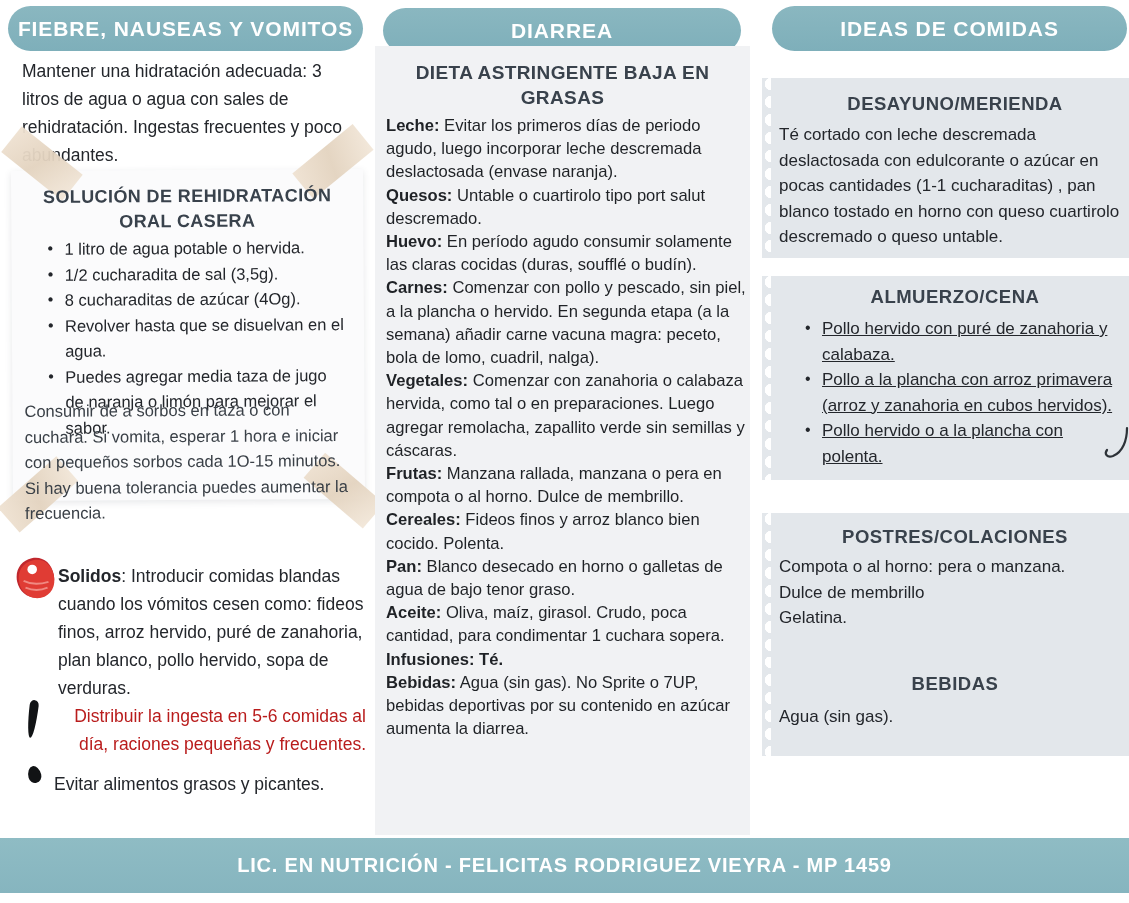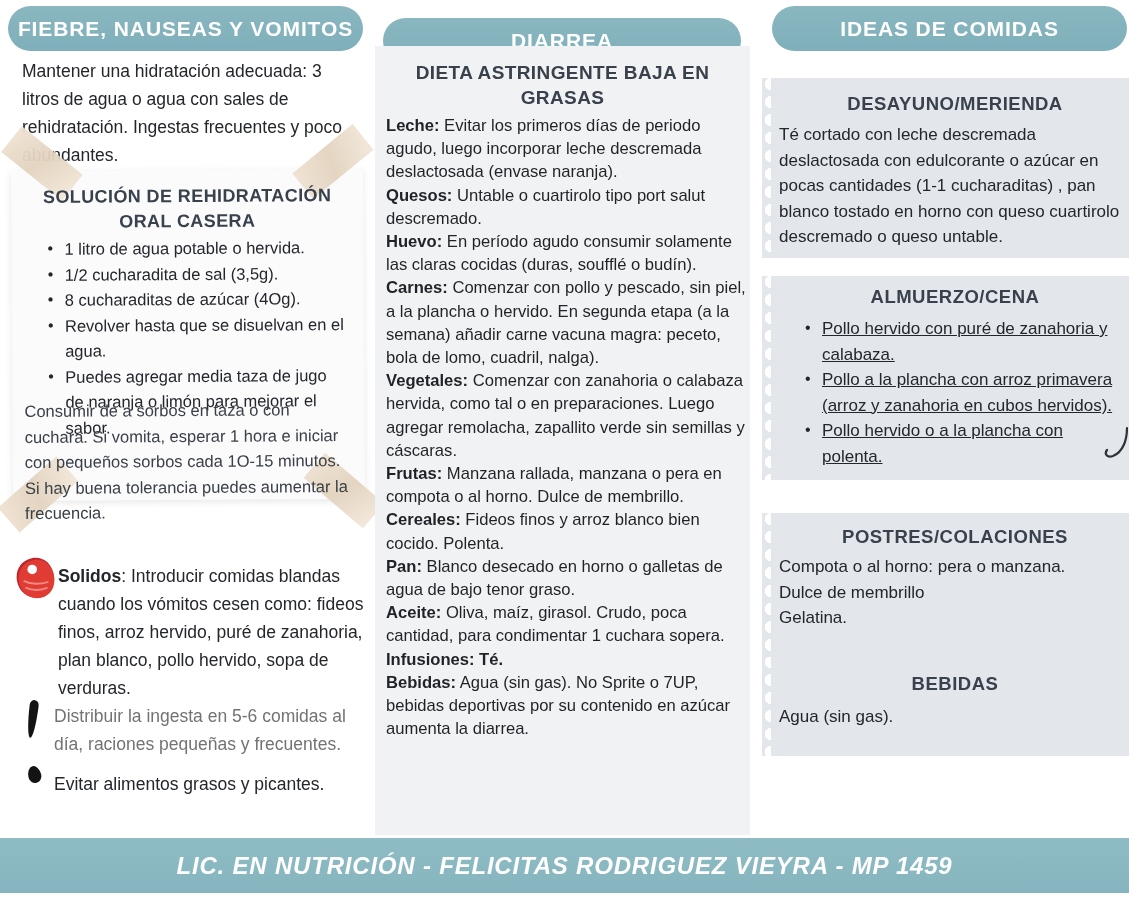--- a/index.html
+++ b/index.html
@@ -28,21 +28,21 @@
     border-radius: 24px;
     background: linear-gradient(180deg,#8ab7c0 0%, #7eafba 100%);
     color: #ffffff;
     display: flex; align-items: center; justify-content: center;
     font-size: 21px;
     font-weight: 700;
     letter-spacing: 0.9px;
     text-align: center;
   }
   #pill-left  { left: 8px;  top: 6px; width: 355px; }
-  #pill-mid   { left: 8px;  top: 18px; width: 358px; }
+  #pill-mid   { left: 8px;  top: 8px; width: 358px; }
   #pill-right { left: 15px; top: 6px; width: 355px; }
 
   
   #left-intro {
     position: absolute; left: 22px; top: 57px; width: 340px;
     font-size: 17.5px; line-height: 28px; color: #23262b;
   }
 
   
   #paper-note {
@@ -84,21 +84,21 @@
   
   #solids-block {
     position: absolute; left: 58px; top: 562px; width: 306px;
     font-size: 17.5px; line-height: 28px; color: #23262b;
   }
   #solids-block b { font-weight: 700; }
   #meat-icon { position: absolute; left: 14px; top: 556px; width: 46px; height: 46px; }
 
   #tip-1 {
     position: absolute; left: 54px; top: 702px; width: 312px;
-    font-size: 17.5px; line-height: 28px; color: #737373;
+    font-size: 17.5px; line-height: 28px; color: #b91c1c; text-align: right;
   }
   #tip-2 {
     position: absolute; left: 54px; top: 770px; width: 312px;
     font-size: 17.5px; line-height: 28px; color: #23262b;
   }
   .brush-bullet {
     position: absolute; background: #111315;
   }
   #bullet-long {
     left: 28px; top: 700px; width: 9px; height: 38px;
@@ -182,21 +182,21 @@
     position: absolute; pointer-events: none;
   }
 
   
   #footer {
     position: absolute; left: 0; top: 838px; width: 1129px; height: 55px;
     background: linear-gradient(180deg,#8fbcc4 0%, #86b5bf 100%);
     display: flex; align-items: center; justify-content: center;
   }
   #footer-text {
-    color: #ffffff; font-size: 24px; font-weight: 700; letter-spacing: 0.8px; font-style: italic;
+    color: #ffffff; font-size: 20px; font-weight: 700; letter-spacing: 0.8px;
   }
 </style>
 </head>
 <body>
 
 <div id="root">
 
   <div class="col" id="col-left">
 
     <div class="pill" id="pill-left">FIEBRE, NAUSEAS Y VOMITOS</div>

